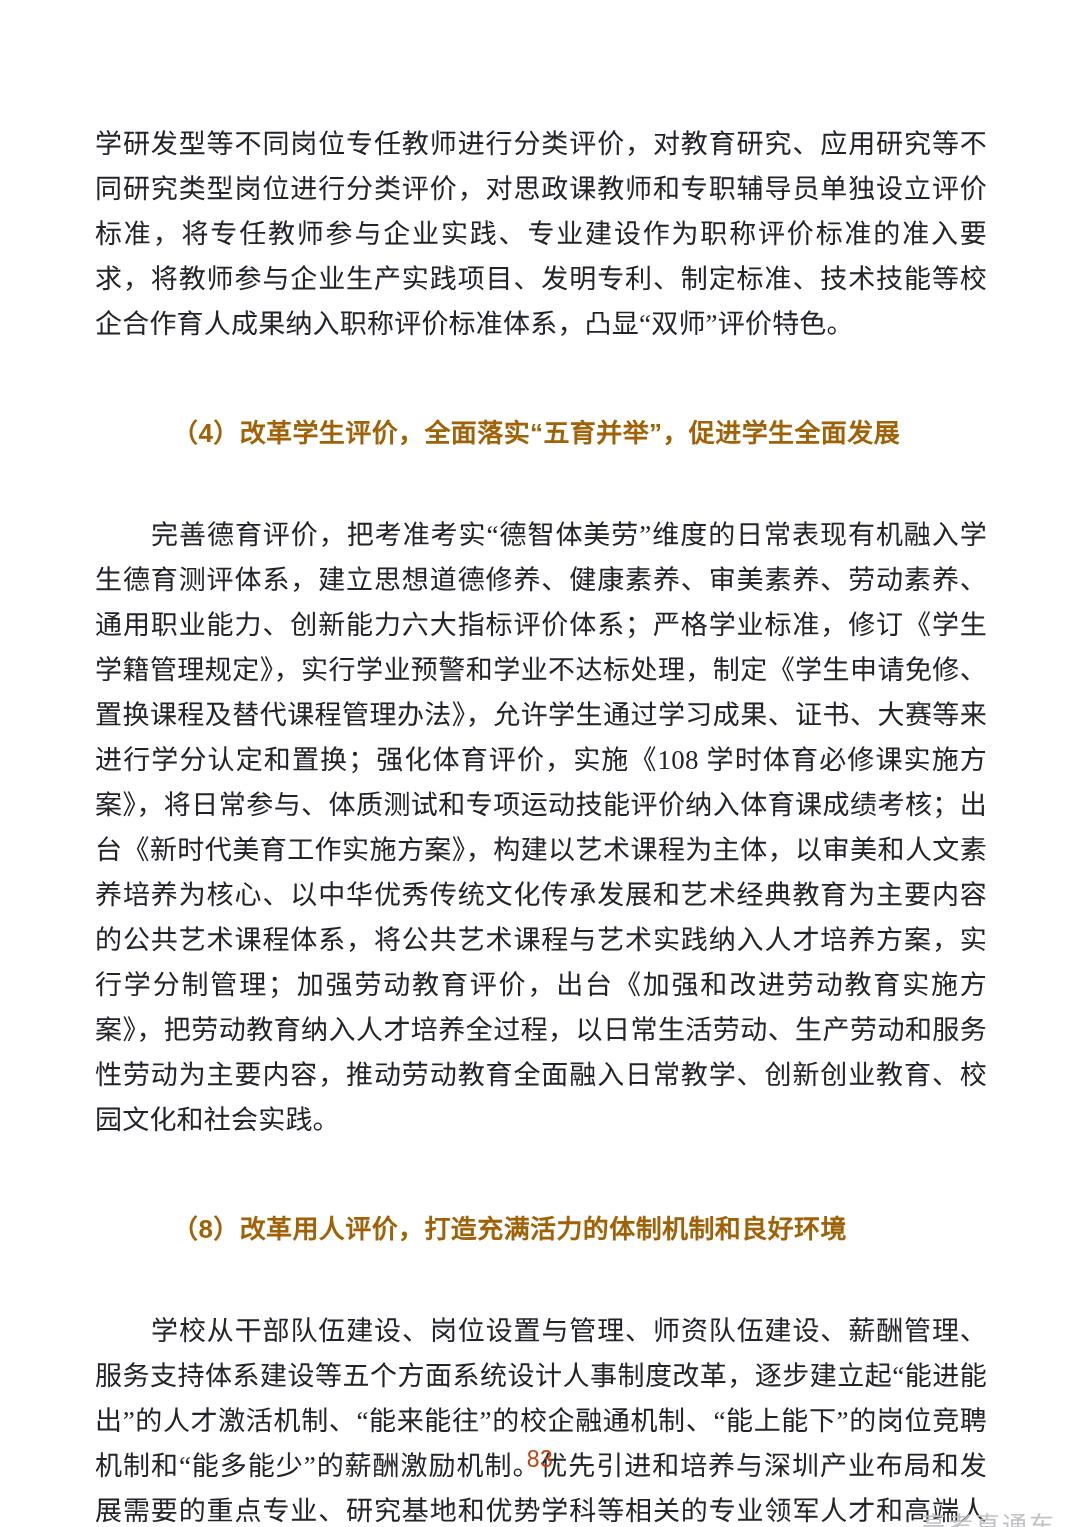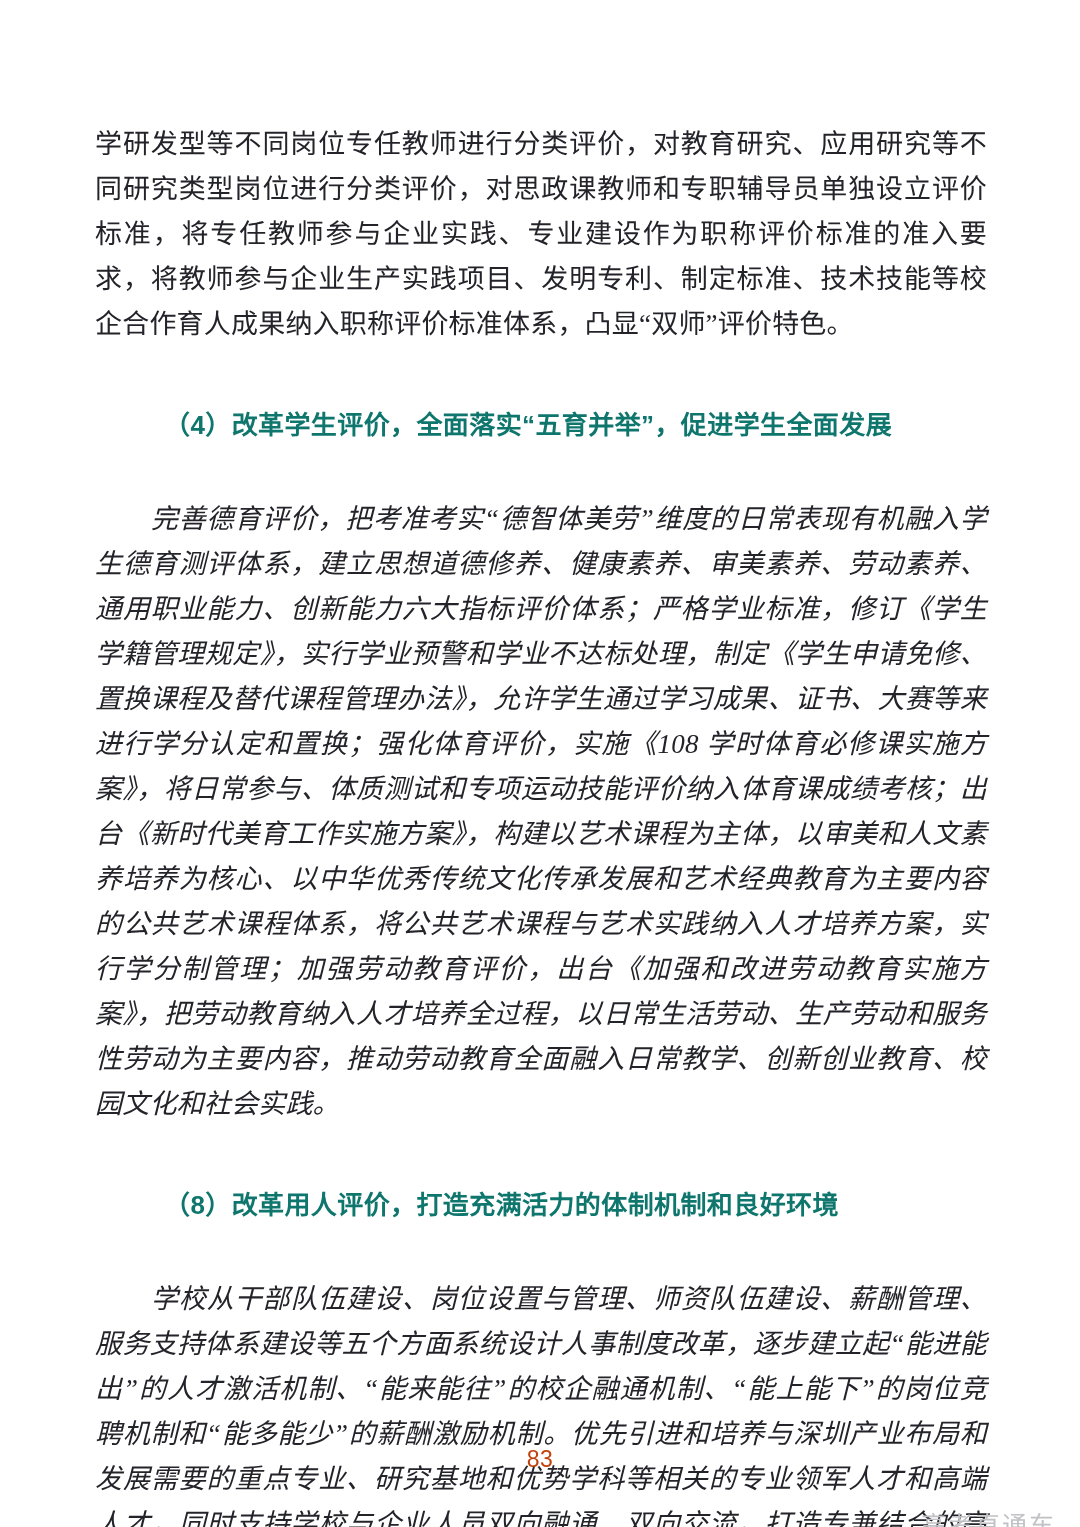--- a/index.html
+++ b/index.html
@@ -40,29 +40,28 @@
     text-justify: inter-ideograph;
     letter-spacing: 0.2px;
     color: #23232a;
     font-family: "Liberation Serif", "DejaVu Serif", serif;
     text-indent: 0;
     word-break: break-all;
   }
 
   p.body-text.indent {
     text-indent: 56px;
-    font-style: italic;
   }
 
   h3.section-heading {
-    margin: 4px;
+    margin: 12px;
     font-size: 26px;
     line-height: 40px;
     font-weight: bold;
-    color: #0f766e;
+    color: #a16207;
     font-family: "Liberation Sans", "DejaVu Sans", sans-serif;
     letter-spacing: 0.4px;
     padding-left: 65px;
     white-space: nowrap;
   }
 
   .gap-before-heading { height: 54px; }
   .gap-after-heading  { height: 48px; }
 
   .page-number {

